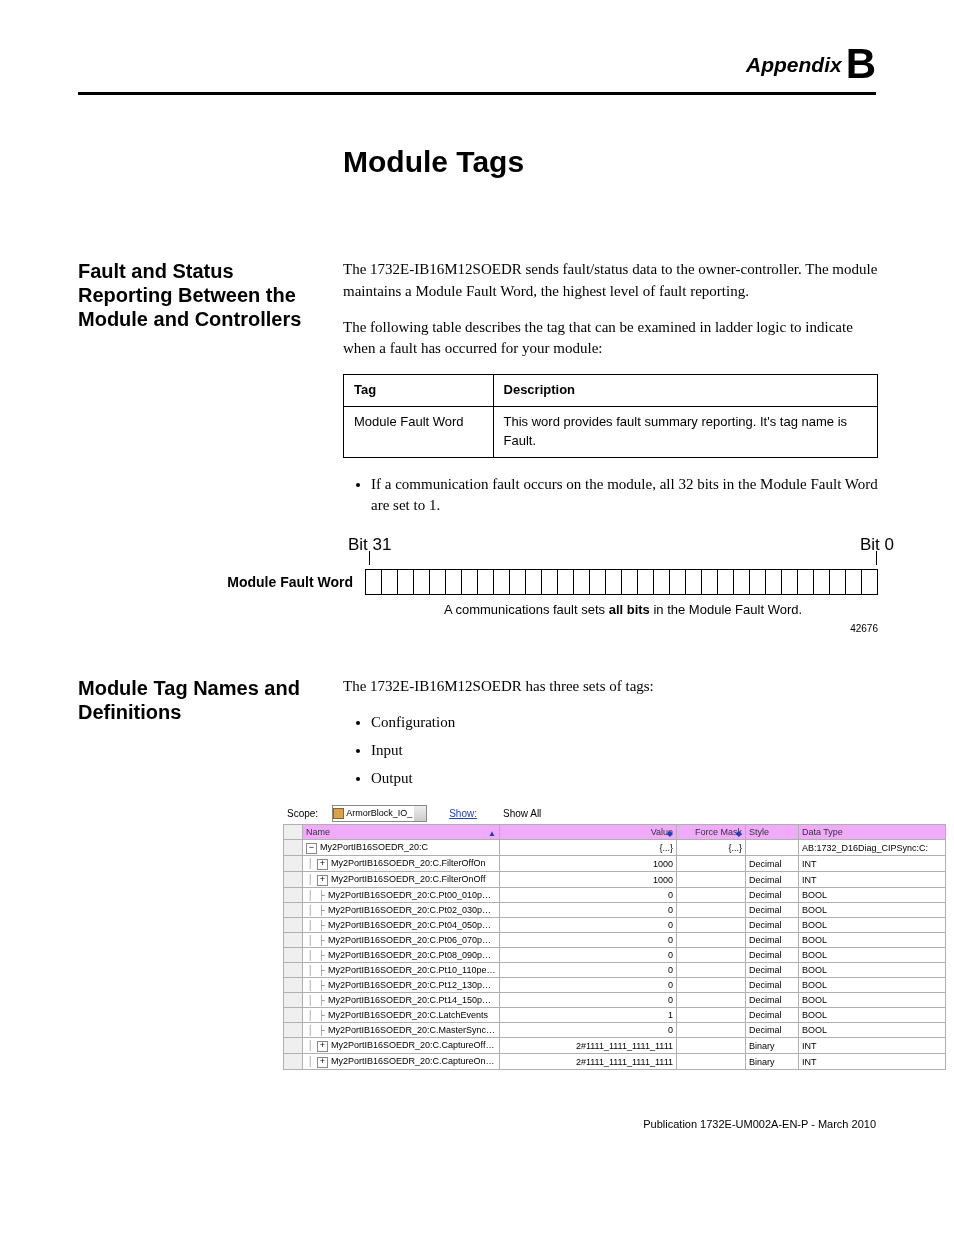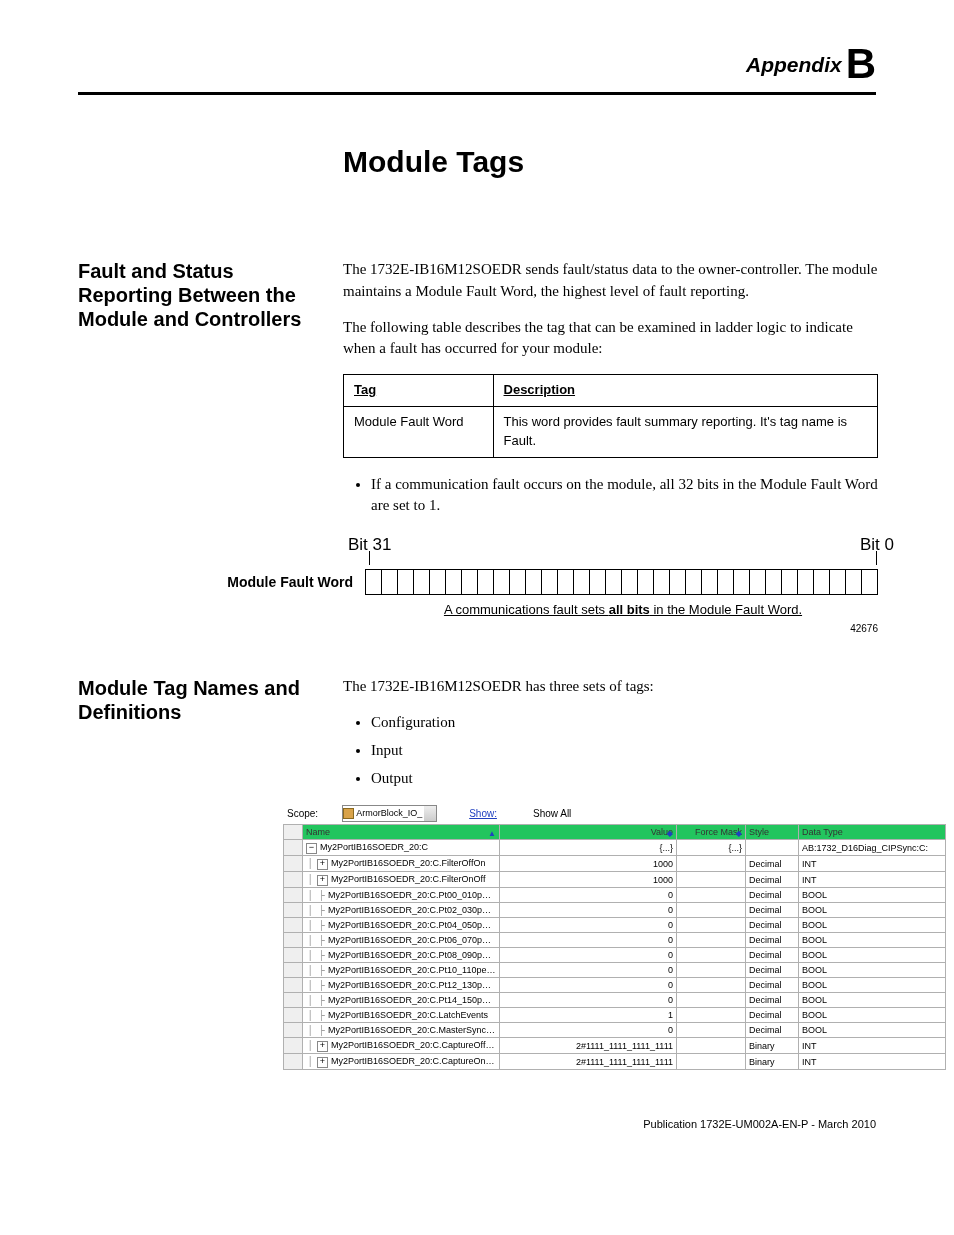--- a/index.html
+++ b/index.html
@@ -82,21 +82,20 @@
     margin: 10px 0 16px;
   }
   table.tag-table th, table.tag-table td {
     border: 1px solid #000;
     padding: 6px 10px;
     text-align: left;
     vertical-align: top;
   }
   table.tag-table th {
     font-weight: bold;
-    text-decoration: underline;
   }
   .bit-diagram-wrapper {
     margin-top: 16px;
     position: relative;
     width: 800px;
     margin-left: -265px;
   }
   .bit-labels {
     position: relative;
     height: 36px;
@@ -154,42 +153,41 @@
     border-right: 1px solid #000;
   }
   .bit-box:last-child { border-right: none; }
   .bit-caption {
     margin-left: 290px;
     margin-top: 6px;
     font-family: Arial, Helvetica, sans-serif;
     font-size: 13px;
     text-align: center;
     width: 510px;
-    text-decoration: underline;
   }
   .bit-caption b { font-weight: bold; }
   .bit-fig-num {
     text-align: right;
     font-family: Arial, Helvetica, sans-serif;
     font-size: 10px;
     margin-top: 2px;
   }
 
   
   .tag-browser {
     margin-top: 14px;
     margin-left: -60px;
     font-family: Tahoma, Arial, sans-serif;
     font-size: 9px;
     width: 660px;
   }
   .tag-browser-toolbar {
     display: flex;
     align-items: center;
-    gap: 24px;
+    gap: 14px;
     padding: 2px 4px;
     font-size: 10px;
   }
   .tag-browser-toolbar .scope-dd {
     border: 1px solid #888;
     padding: 1px 14px 1px 0;
     background: #fff
       linear-gradient(#eee,#ccc) right/12px 100% no-repeat;
     font-size: 9px;
     display: inline-flex;
@@ -209,21 +207,21 @@
   table.tb-grid th, table.tb-grid td {
     border: 1px solid #b0b0b0;
     padding: 1px 3px;
     white-space: nowrap;
     overflow: hidden;
     text-overflow: ellipsis;
     height: 12px;
     line-height: 12px;
   }
   table.tb-grid th {
-    background: #22c55e;
+    background: #f0abfc;
     font-weight: normal;
     text-align: left;
     color: #333;
     position: relative;
   }
   table.tb-grid .col-rowhead { width: 12px; background:#efefef; }
   table.tb-grid .col-name { width: 190px; }
   table.tb-grid .col-value { width: 170px; text-align:right; }
   table.tb-grid .col-force { width: 62px; text-align:right;}
   table.tb-grid .col-style { width: 46px; }

